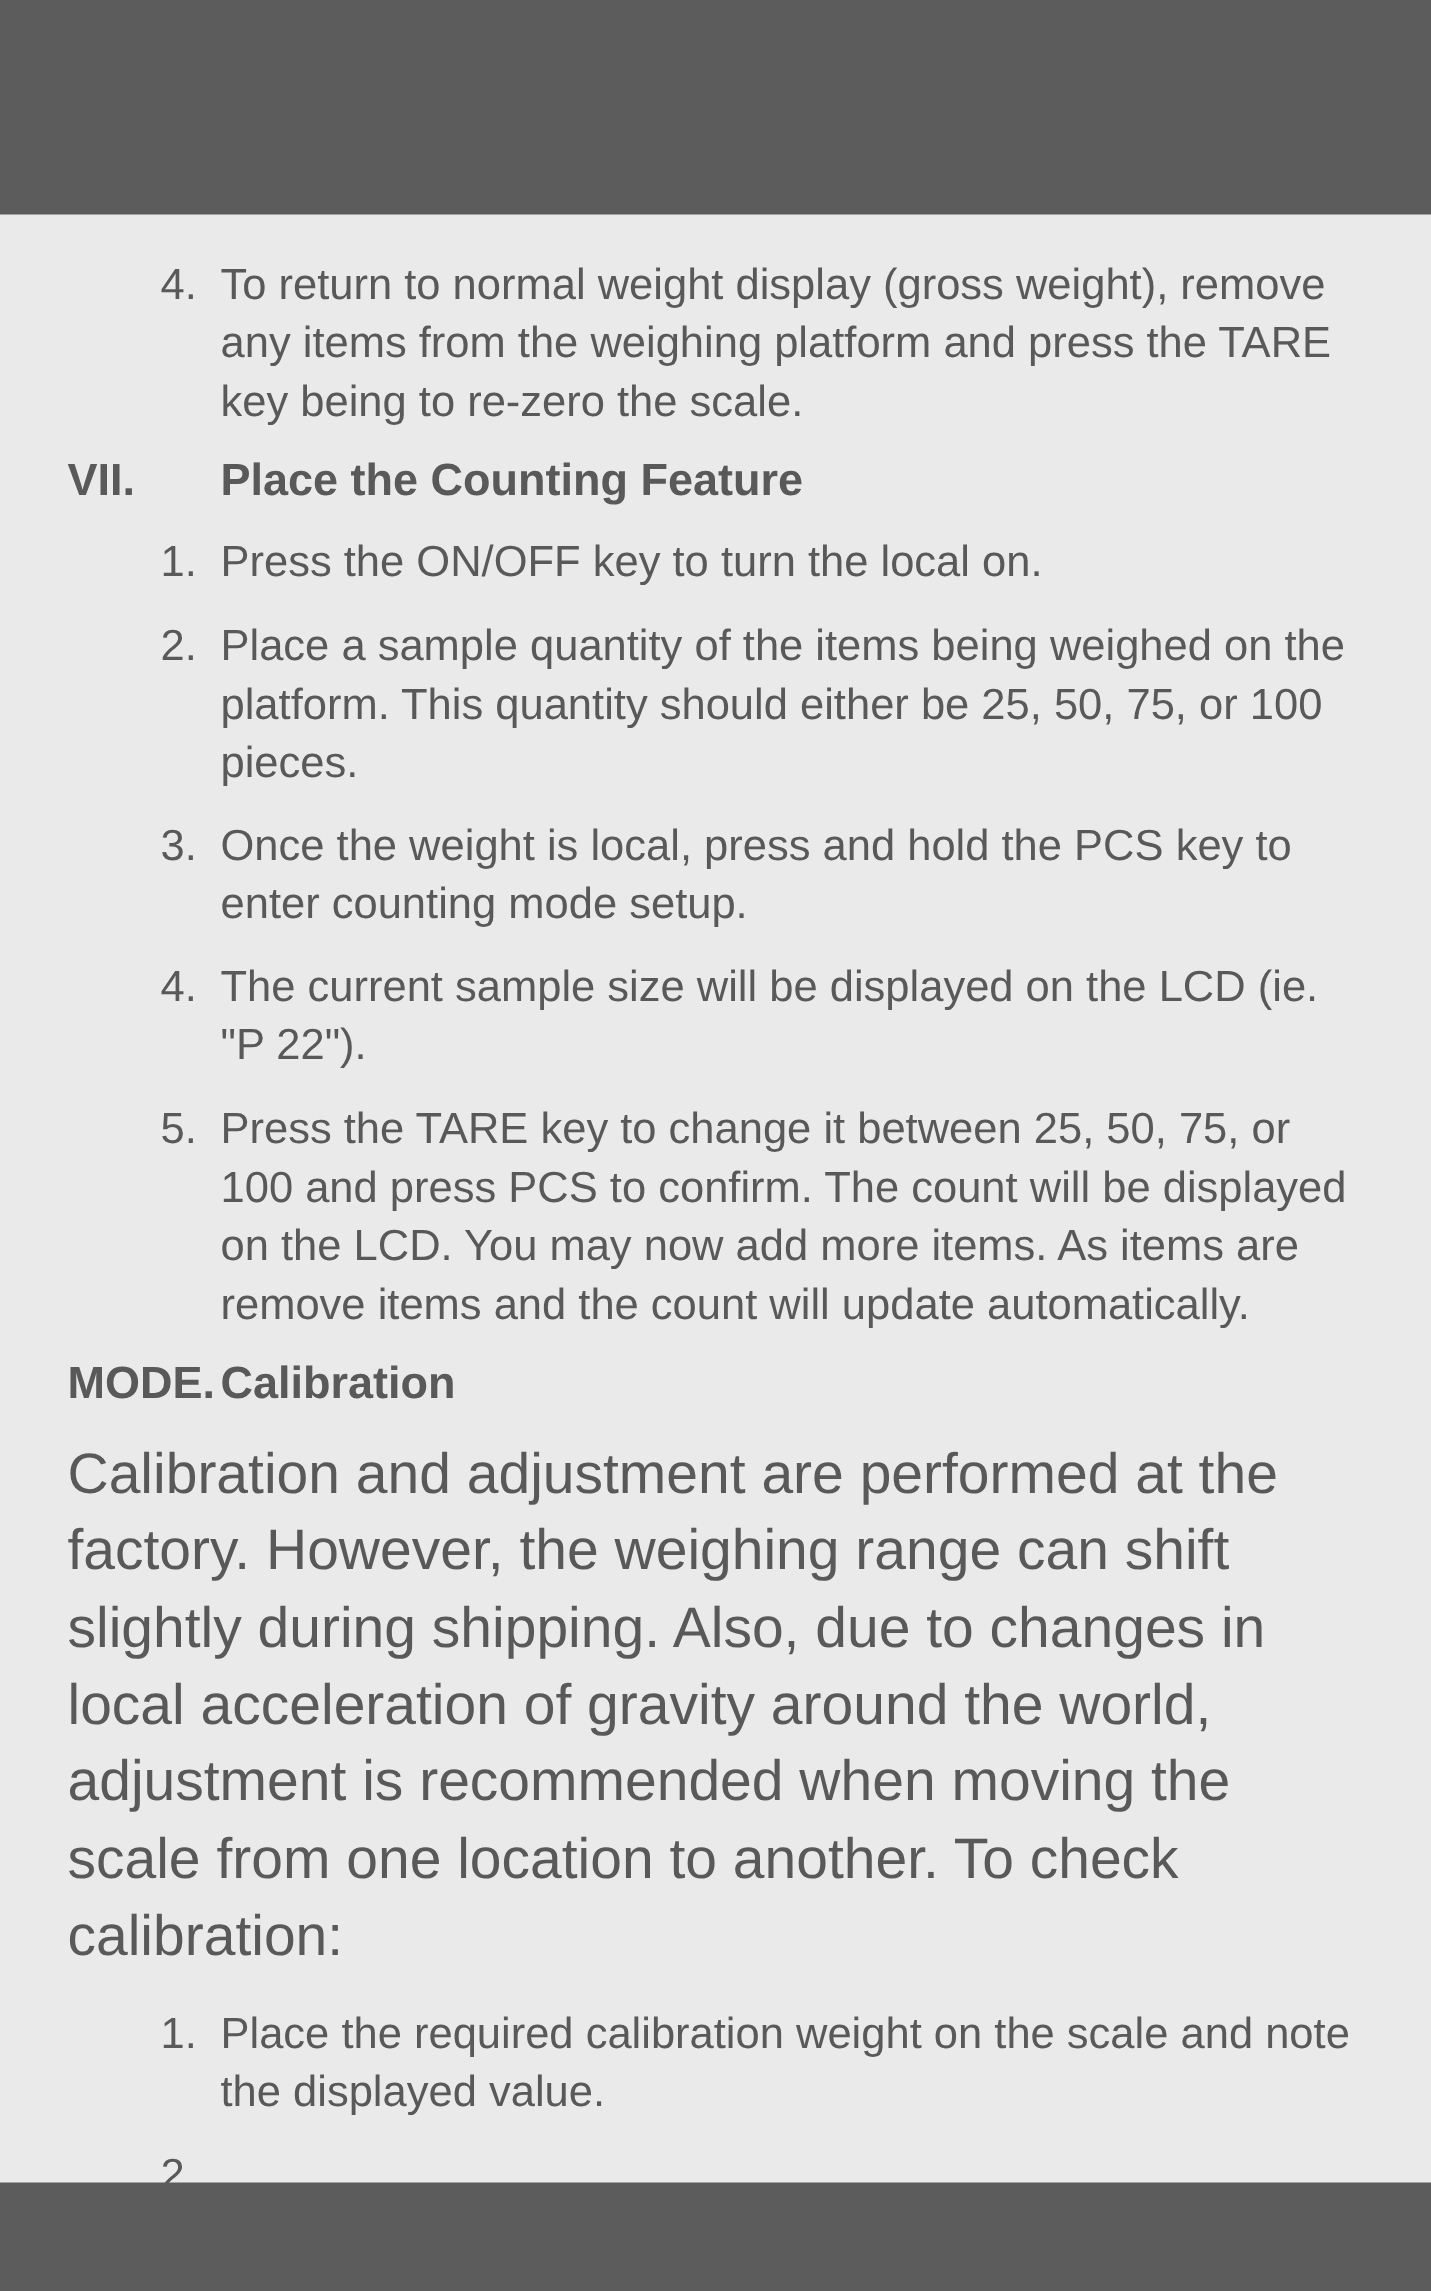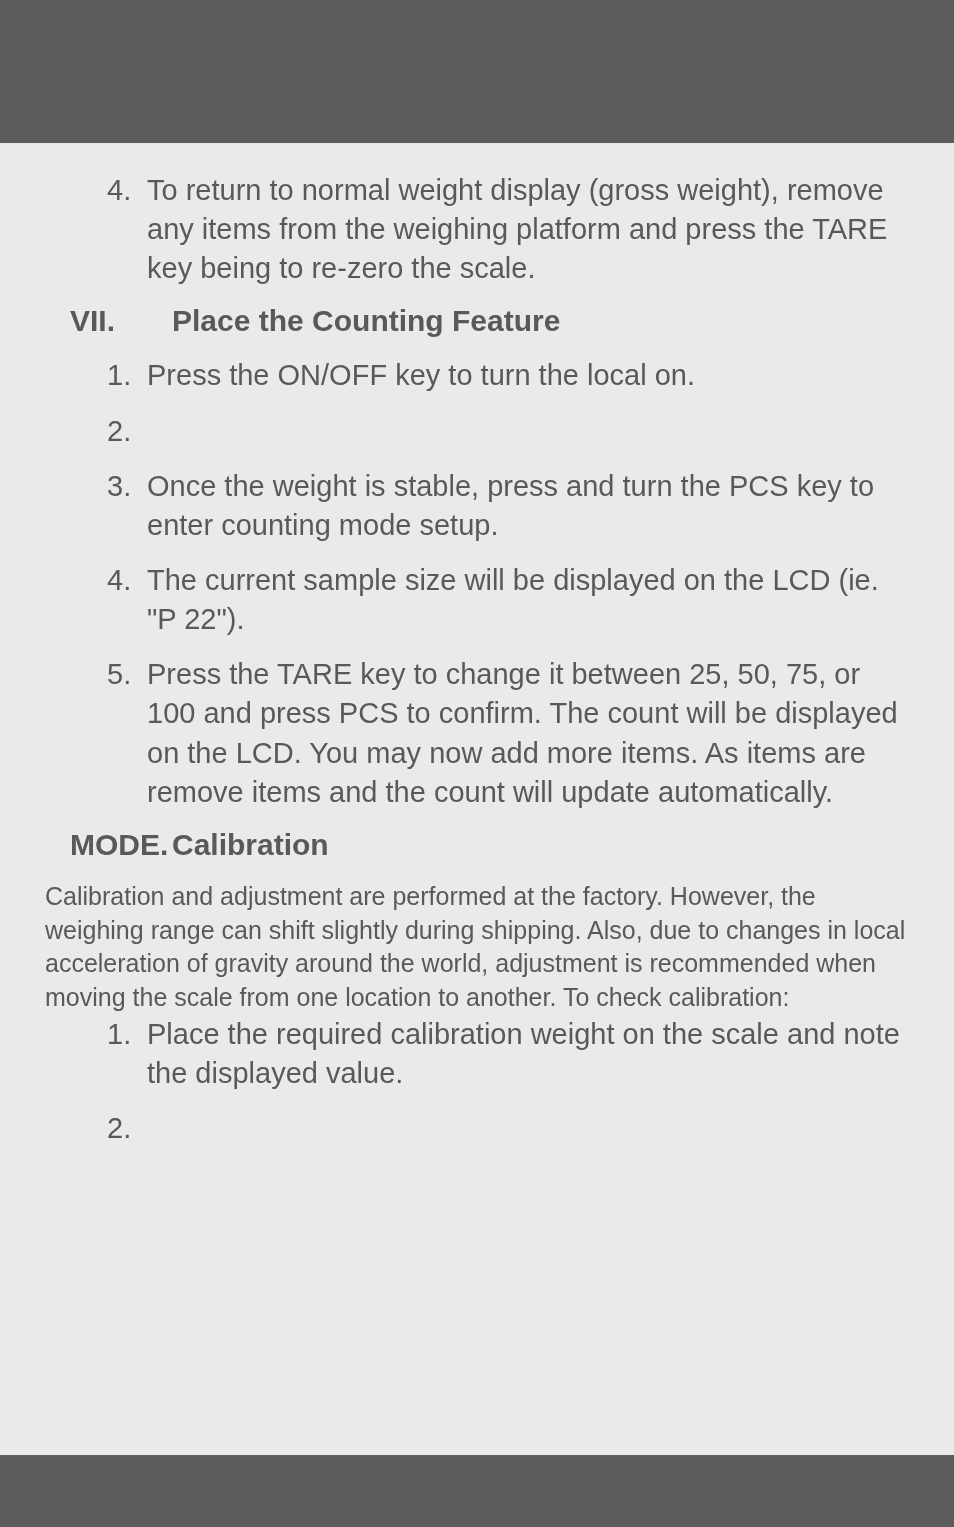--- a/index.html
+++ b/index.html
@@ -49,25 +49,25 @@
     }
     .heading {
       display: flex;
       font-weight: bold;
       font-size: 30px;
       margin-bottom: 18px;
       margin-top: 8px;
     }
     .roman {
       min-width: 102px;
-      margin-left: 25px;
     }
     .paragraph {
-      font-size: 25px;
+      font-size: 38px;
       line-height: 1.35;
+      margin-bottom: 20px;
     }
     .bold {
       font-weight: normal;
     }
   </style>
 </head>
 <body>
 
 <div class="header-bar"></div>
 
@@ -87,26 +87,27 @@
 
   <div class="list-item indent-1">
     <div class="num">1.</div>
     <div class="item-text">
       <span>Press the </span><span class="bold">ON/OFF</span><span> key to turn the local on.</span>
     </div>
   </div>
 
   <div class="list-item indent-1">
     <div class="num">2.</div>
+    <div class="item-text">Place a sample quantity of the items being weighed on the platform. This quantity should either be 25, 50, 75, or 100 pieces.</div>
   </div>
 
   <div class="list-item indent-1">
     <div class="num">3.</div>
     <div class="item-text">
-      <span>Once the weight is stable, press and turn the </span><span class="bold">PCS</span><span> key to enter counting mode setup.</span>
+      <span>Once the weight is local, press and hold the </span><span class="bold">PCS</span><span> key to enter counting mode setup.</span>
     </div>
   </div>
 
   <div class="list-item indent-1">
     <div class="num">4.</div>
     <div class="item-text">The current sample size will be displayed on the LCD (ie. "P  22").</div>
   </div>
 
   <div class="list-item indent-1">
     <div class="num">5.</div>

